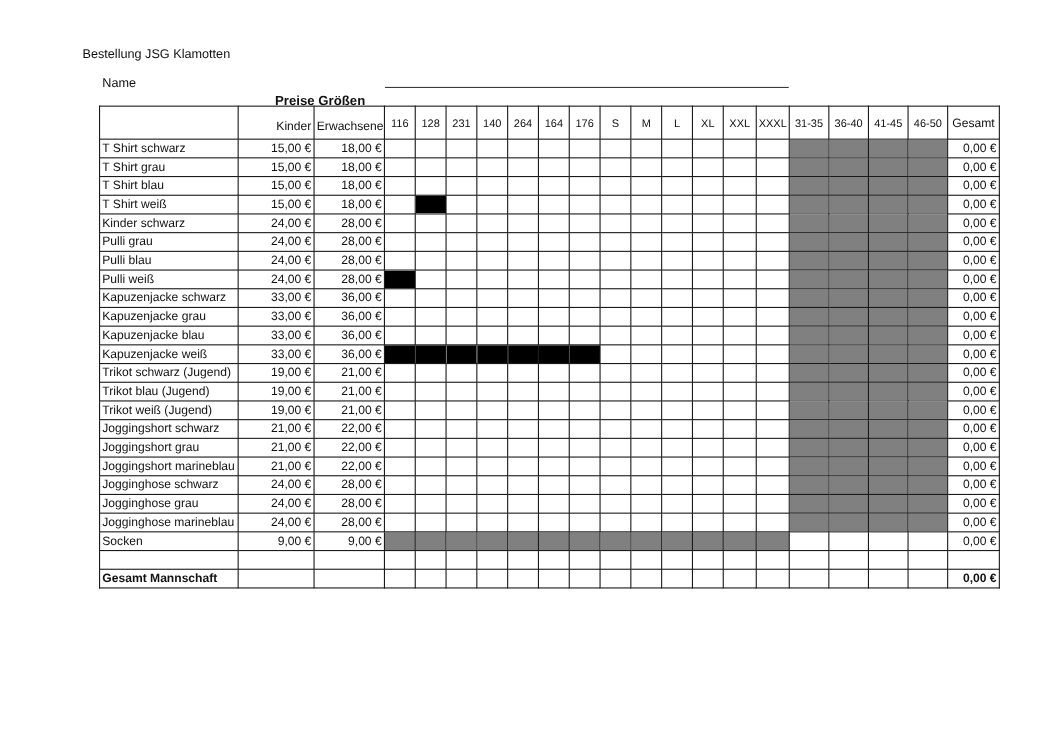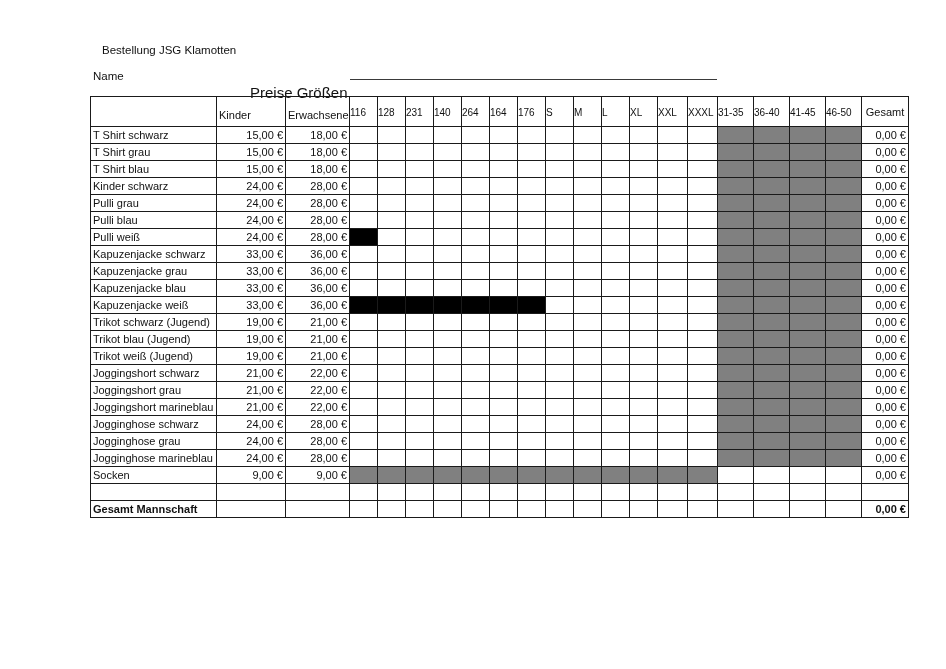--- a/index.html
+++ b/index.html
@@ -5,41 +5,41 @@
   * { box-sizing: border-box; margin: 0; padding: 0; }
   html, body { background: #ffffff; }
   body {
     width: 946px; height: 669px;
     font-family: "Liberation Sans", sans-serif;
     color: #111;
     position: relative;
     overflow: hidden;
   }
   .abs { position: absolute; }
-  .doc-title { left: 102px; top: 44px; font-size: 11.5px; }
+  .doc-title { left: 75px; top: 44px; font-size: 11.5px; }
   .name-label { left: 93px; top: 70px; font-size: 11.5px; }
   .name-line { left: 350px; top: 79px; width: 367px; height: 0; border-top: 1.5px solid #3a3a3a; }
-  .section-label { left: 250px; top: 84px; font-size: 15px; }
+  .section-label { left: 250px; top: 84px; font-size: 12px; font-weight: bold; }
 
   table.order {
     position: absolute; left: 90px; top: 96px;
     border-collapse: collapse; table-layout: fixed;
     width: 818px;
     font-size: 11px;
   }
   table.order th, table.order td {
     border: 1px solid #1a1a1a;
     overflow: hidden; white-space: nowrap;
     height: 17px;
     padding: 0 2px;
     font-weight: normal;
     line-height: 15px;
   }
-  table.order thead th { height: 30px; vertical-align: bottom; text-align: left; padding-bottom: 3px; }
-  table.order thead th.size-h { font-size: 10px; padding: 0 0 6px 0; }
+  table.order thead th { height: 30px; vertical-align: bottom; text-align: right; padding-bottom: 3px; }
+  table.order thead th.size-h { text-align: center; font-size: 10px; padding: 0 0 6px 0; }
   table.order thead th.gesamt-h { text-align: center; padding-bottom: 6px; }
   td.num { text-align: right; padding-right: 4px; }
   td.gray { background: #808080; }
   td.blackout { background: #000000; }
   tr.total-row td { font-weight: bold; margin-left: 35px; }
 </style>
 </head>
 <body>
 
 <div class="abs doc-title">Bestellung JSG Klamotten</div>
@@ -160,20 +160,43 @@
         <td></td>
         <td></td>
         <td></td>
         <td class="gray"></td>
         <td class="gray"></td>
         <td class="gray"></td>
         <td class="gray"></td>
         <td class="num">0,00 €</td>
       </tr>
       <tr>
+        <td>T Shirt weiß</td>
+        <td class="num">15,00 €</td>
+        <td class="num">18,00 €</td>
+        <td></td>
+        <td class="blackout"></td>
+        <td></td>
+        <td></td>
+        <td></td>
+        <td></td>
+        <td></td>
+        <td></td>
+        <td></td>
+        <td></td>
+        <td></td>
+        <td></td>
+        <td></td>
+        <td class="gray"></td>
+        <td class="gray"></td>
+        <td class="gray"></td>
+        <td class="gray"></td>
+        <td class="num">0,00 €</td>
+      </tr>
+      <tr>
         <td>Kinder schwarz</td>
         <td class="num">24,00 €</td>
         <td class="num">28,00 €</td>
         <td></td>
         <td></td>
         <td></td>
         <td></td>
         <td></td>
         <td></td>
         <td></td>

